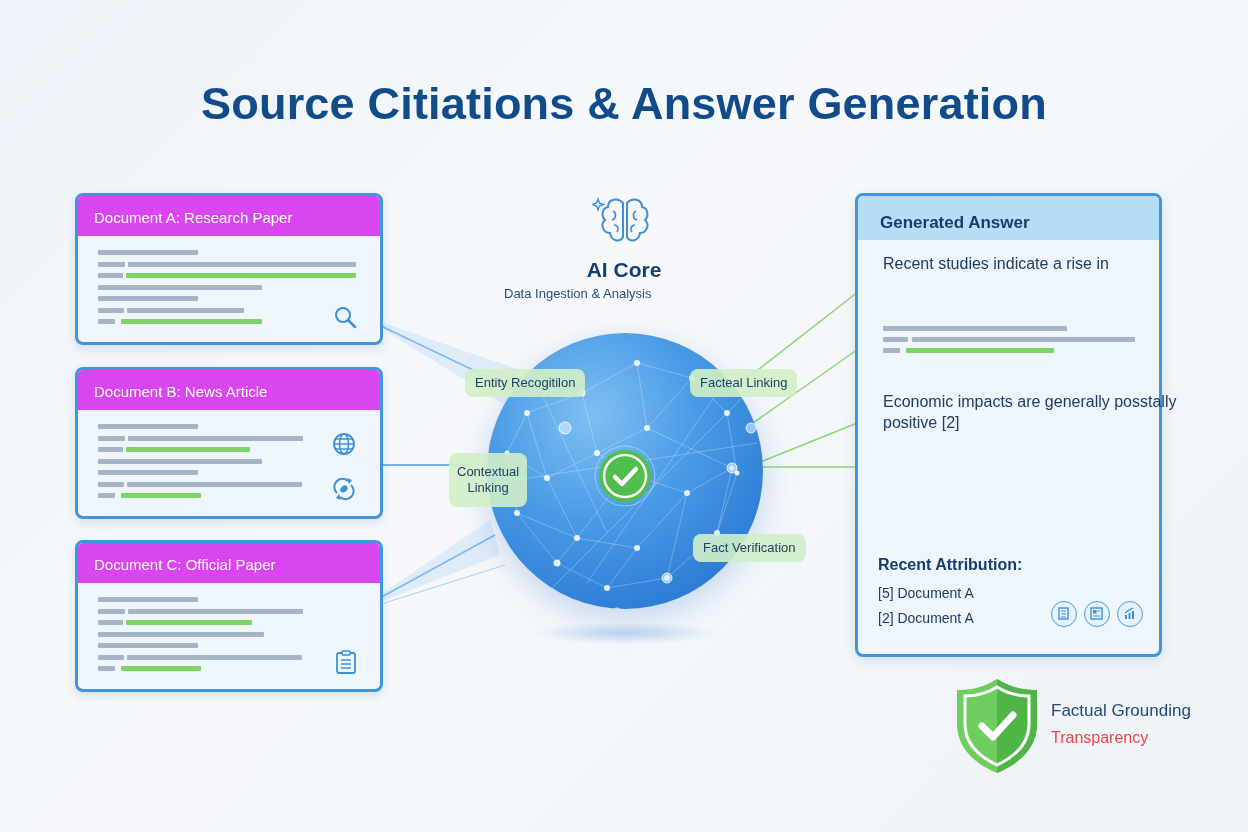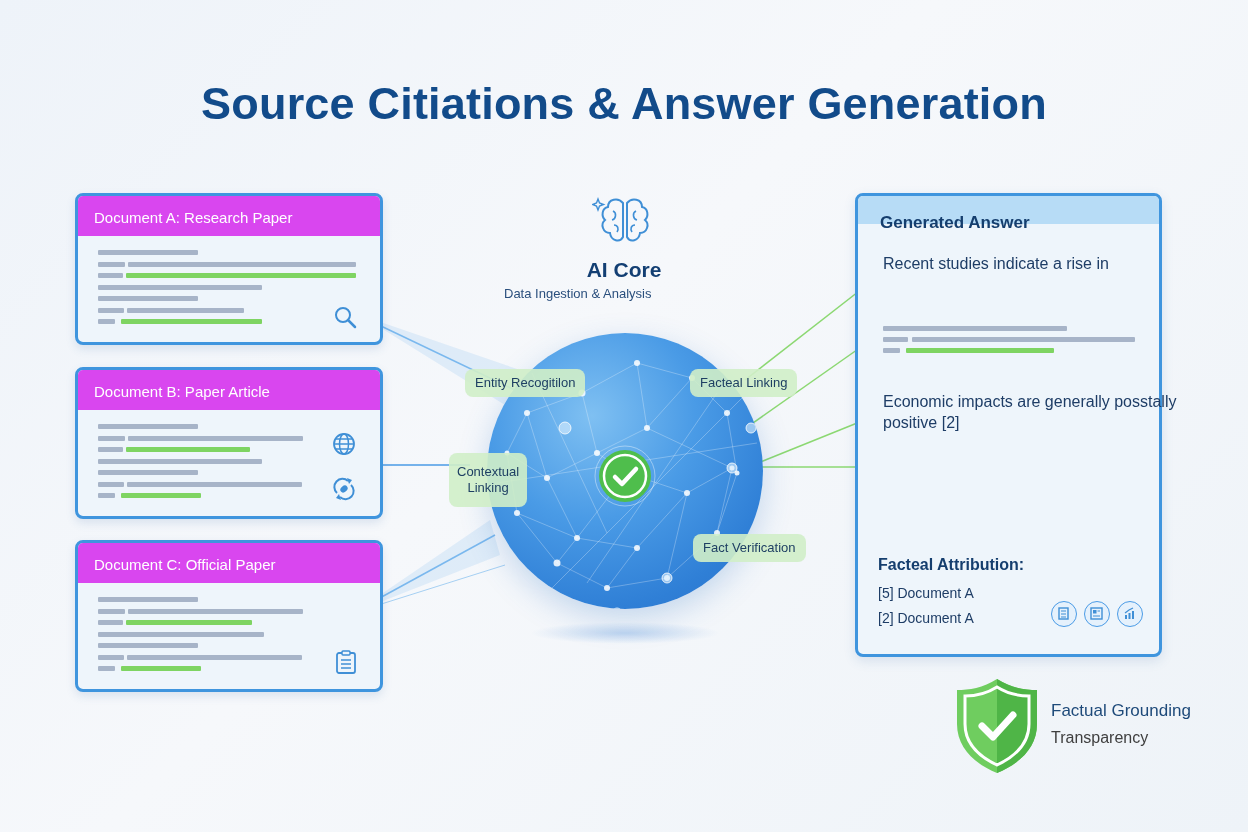--- a/index.html
+++ b/index.html
@@ -52,31 +52,31 @@
     position: absolute; background: rgba(208,238,200,0.9); color: #1e3f63;
     font-size: 13px; border-radius: 8px; padding: 6px 10px; text-align: center; line-height: 16px;
   }
   
   .answer {
     position: absolute; left: 855px; top: 193px; width: 307px; height: 464px;
     border: 3px solid #3f95de; border-radius: 8px; background: #eef5fb;
     box-shadow: 0 4px 12px rgba(60,110,170,0.15); overflow: visible;
   }
   .answer .ahdr {
-    height: 28px; background: #b7dcf6; font-size: 17px; font-weight: bold; color: #153e6e;
+    height: 44px; background: #b7dcf6; font-size: 17px; font-weight: bold; color: #153e6e;
     padding: 17px 0 0 22px; border-radius: 5px 5px 0 0;
   }
   .ans-text { position: absolute; left: 25px; font-size: 16px; color: #1e3d66; line-height: 21px; white-space: nowrap; }
   .src-title { position: absolute; left: 20px; top: 360px; font-size: 16px; font-weight: bold; color: #153e6e; }
   .src-item { position: absolute; left: 20px; font-size: 14px; color: #1e3d66; }
   .src-icon { position: absolute; top: 405px; width: 26px; height: 26px; border-radius: 50%; border: 1.5px solid #4a9be6; background: #e5f1fc; }
   
   .shield { position: absolute; left: 953px; top: 676px; }
   .badge-l1 { position: absolute; left: 1051px; top: 701px; font-size: 17px; color: #1e4a7a; }
-  .badge-l2 { position: absolute; left: 1051px; top: 729px; font-size: 16px; color: #404040; }
+  .badge-l2 { position: absolute; left: 1051px; top: 729px; font-size: 16px; color: #ef4444; }
 </style>
 </head>
 <body>
 
 <div class="title">Source Citiations &amp; Answer Generation</div>
 
 <svg class="conn" width="1248" height="832">
   <defs>
     <marker id="ab" markerWidth="8" markerHeight="8" refX="5" refY="4" orient="auto">
         <path d="M0,0 L8,4 L0,8 z" fill="#5aa8e8"></path>
@@ -114,21 +114,21 @@
     <div class="ln g" style="left:3px;top:69px;width:17px"></div>
     <div class="ln gr" style="left:26px;top:69px;width:141px"></div>
   </div>
   <svg class="doc-icon" style="left:255px;top:109px" viewBox="0 0 26 26">
     <circle cx="10" cy="10" r="7" fill="none" stroke="#3f8fd6" stroke-width="2"></circle>
     <line x1="15" y1="15" x2="22" y2="22" stroke="#3f8fd6" stroke-width="2.5" stroke-linecap="round"></line>
   </svg>
 </div>
 
 <div class="doc-card" style="top:367px">
-  <div class="hdr">Document B: Paper Article</div>
+  <div class="hdr">Document B: News Article</div>
   <div class="lines">
     <div class="ln g" style="left:3px;top:0;width:100px"></div>
     <div class="ln g" style="left:3px;top:12px;width:27px"></div>
     <div class="ln g" style="left:33px;top:12px;width:175px"></div>
     <div class="ln g" style="left:3px;top:23px;width:25px"></div>
     <div class="ln gr" style="left:31px;top:23px;width:124px"></div>
     <div class="ln g" style="left:3px;top:35px;width:164px"></div>
     <div class="ln g" style="left:3px;top:46px;width:100px"></div>
     <div class="ln g" style="left:3px;top:58px;width:26px"></div>
     <div class="ln g" style="left:32px;top:58px;width:175px"></div>
@@ -247,21 +247,21 @@
     <div class="ln g" style="left:25px;top:130px;width:184px"></div>
     <div class="ln g" style="left:25px;top:141px;width:25px"></div>
     <div class="ln g" style="left:54px;top:141px;width:223px"></div>
     <div class="ln g" style="left:25px;top:152px;width:17px"></div>
     <div class="ln gr" style="left:48px;top:152px;width:148px"></div>
   </div>
   <div class="ans-text" style="top:195px">
     <div>Economic impacts are generally posstally</div>
     <div>positive [2]</div>
   </div>
-  <div class="src-title">Facteal Attribution:</div>
+  <div class="src-title">Recent Attribution:</div>
   <div class="src-item" style="top:389px">[5] Document A</div>
   <div class="src-item" style="top:414px">[2] Document A</div>
   <div class="src-icon" style="left:193px">
     <svg width="23" height="23" viewBox="0 0 23 23">
         <rect x="7" y="6" width="9" height="11" fill="none" stroke="#3f8fd6" stroke-width="1.4"></rect>
         <line x1="9" y1="9" x2="14" y2="9" stroke="#3f8fd6"></line>
         <line x1="9" y1="12" x2="14" y2="12" stroke="#3f8fd6"></line>
         <line x1="9" y1="15" x2="14" y2="15" stroke="#3f8fd6"></line>
       </svg>
   </div>

